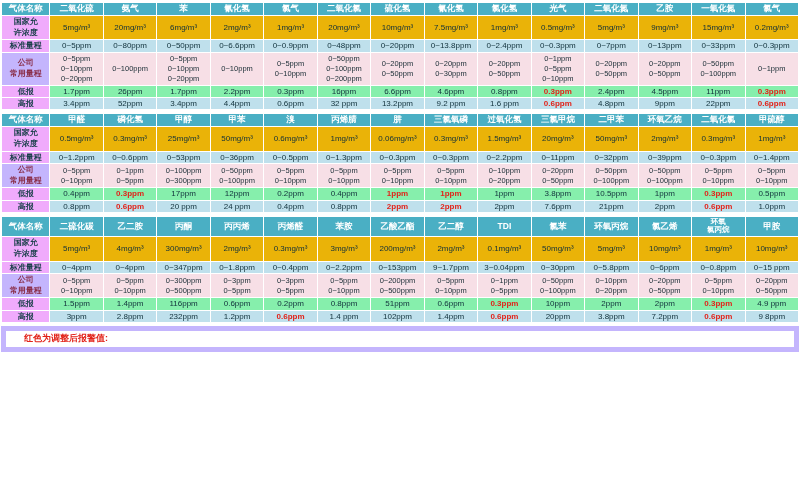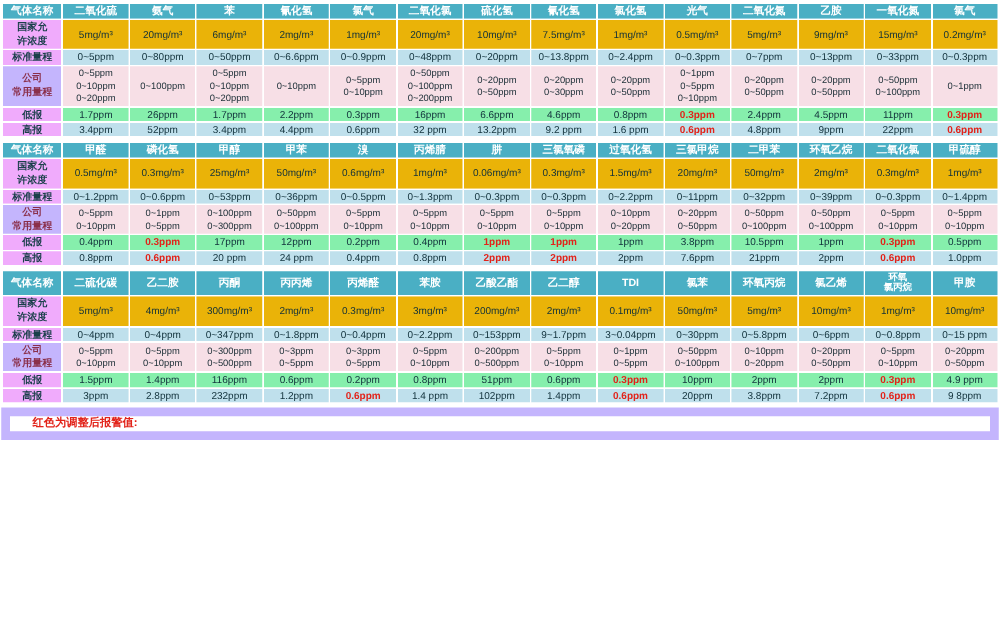--- a/index.html
+++ b/index.html
@@ -31,21 +31,21 @@
   .cell-alt{background:#bfe0ec;color:#10303a;}
   .cell-pink{background:#f7dfe6;color:#20323a;}
   .cell-pale{background:#86efac;color:#10303a;}
   .red{color:#e2231a;font-weight:bold;}
   .multi{line-height:1.35;}
   .sub{font-size:7.5px;}
   .narrow{font-size:7.5px;}
   .gap-row td{border:none;background:#ffffff;height:3px;padding:0;}
   .footer{
     margin-top:3px;
-    border:7px solid #c4b5fd;
+    border:5px solid #c4b5fd;
     background:#ffffff;
     height:26px;
     box-sizing:border-box;
     display:flex;
     align-items:center;
     padding-left:18px;
   }
   .footer .note{color:#e2231a;font-size:9px;font-weight:bold;}
   .w-first{width:48px;}
 </style>

